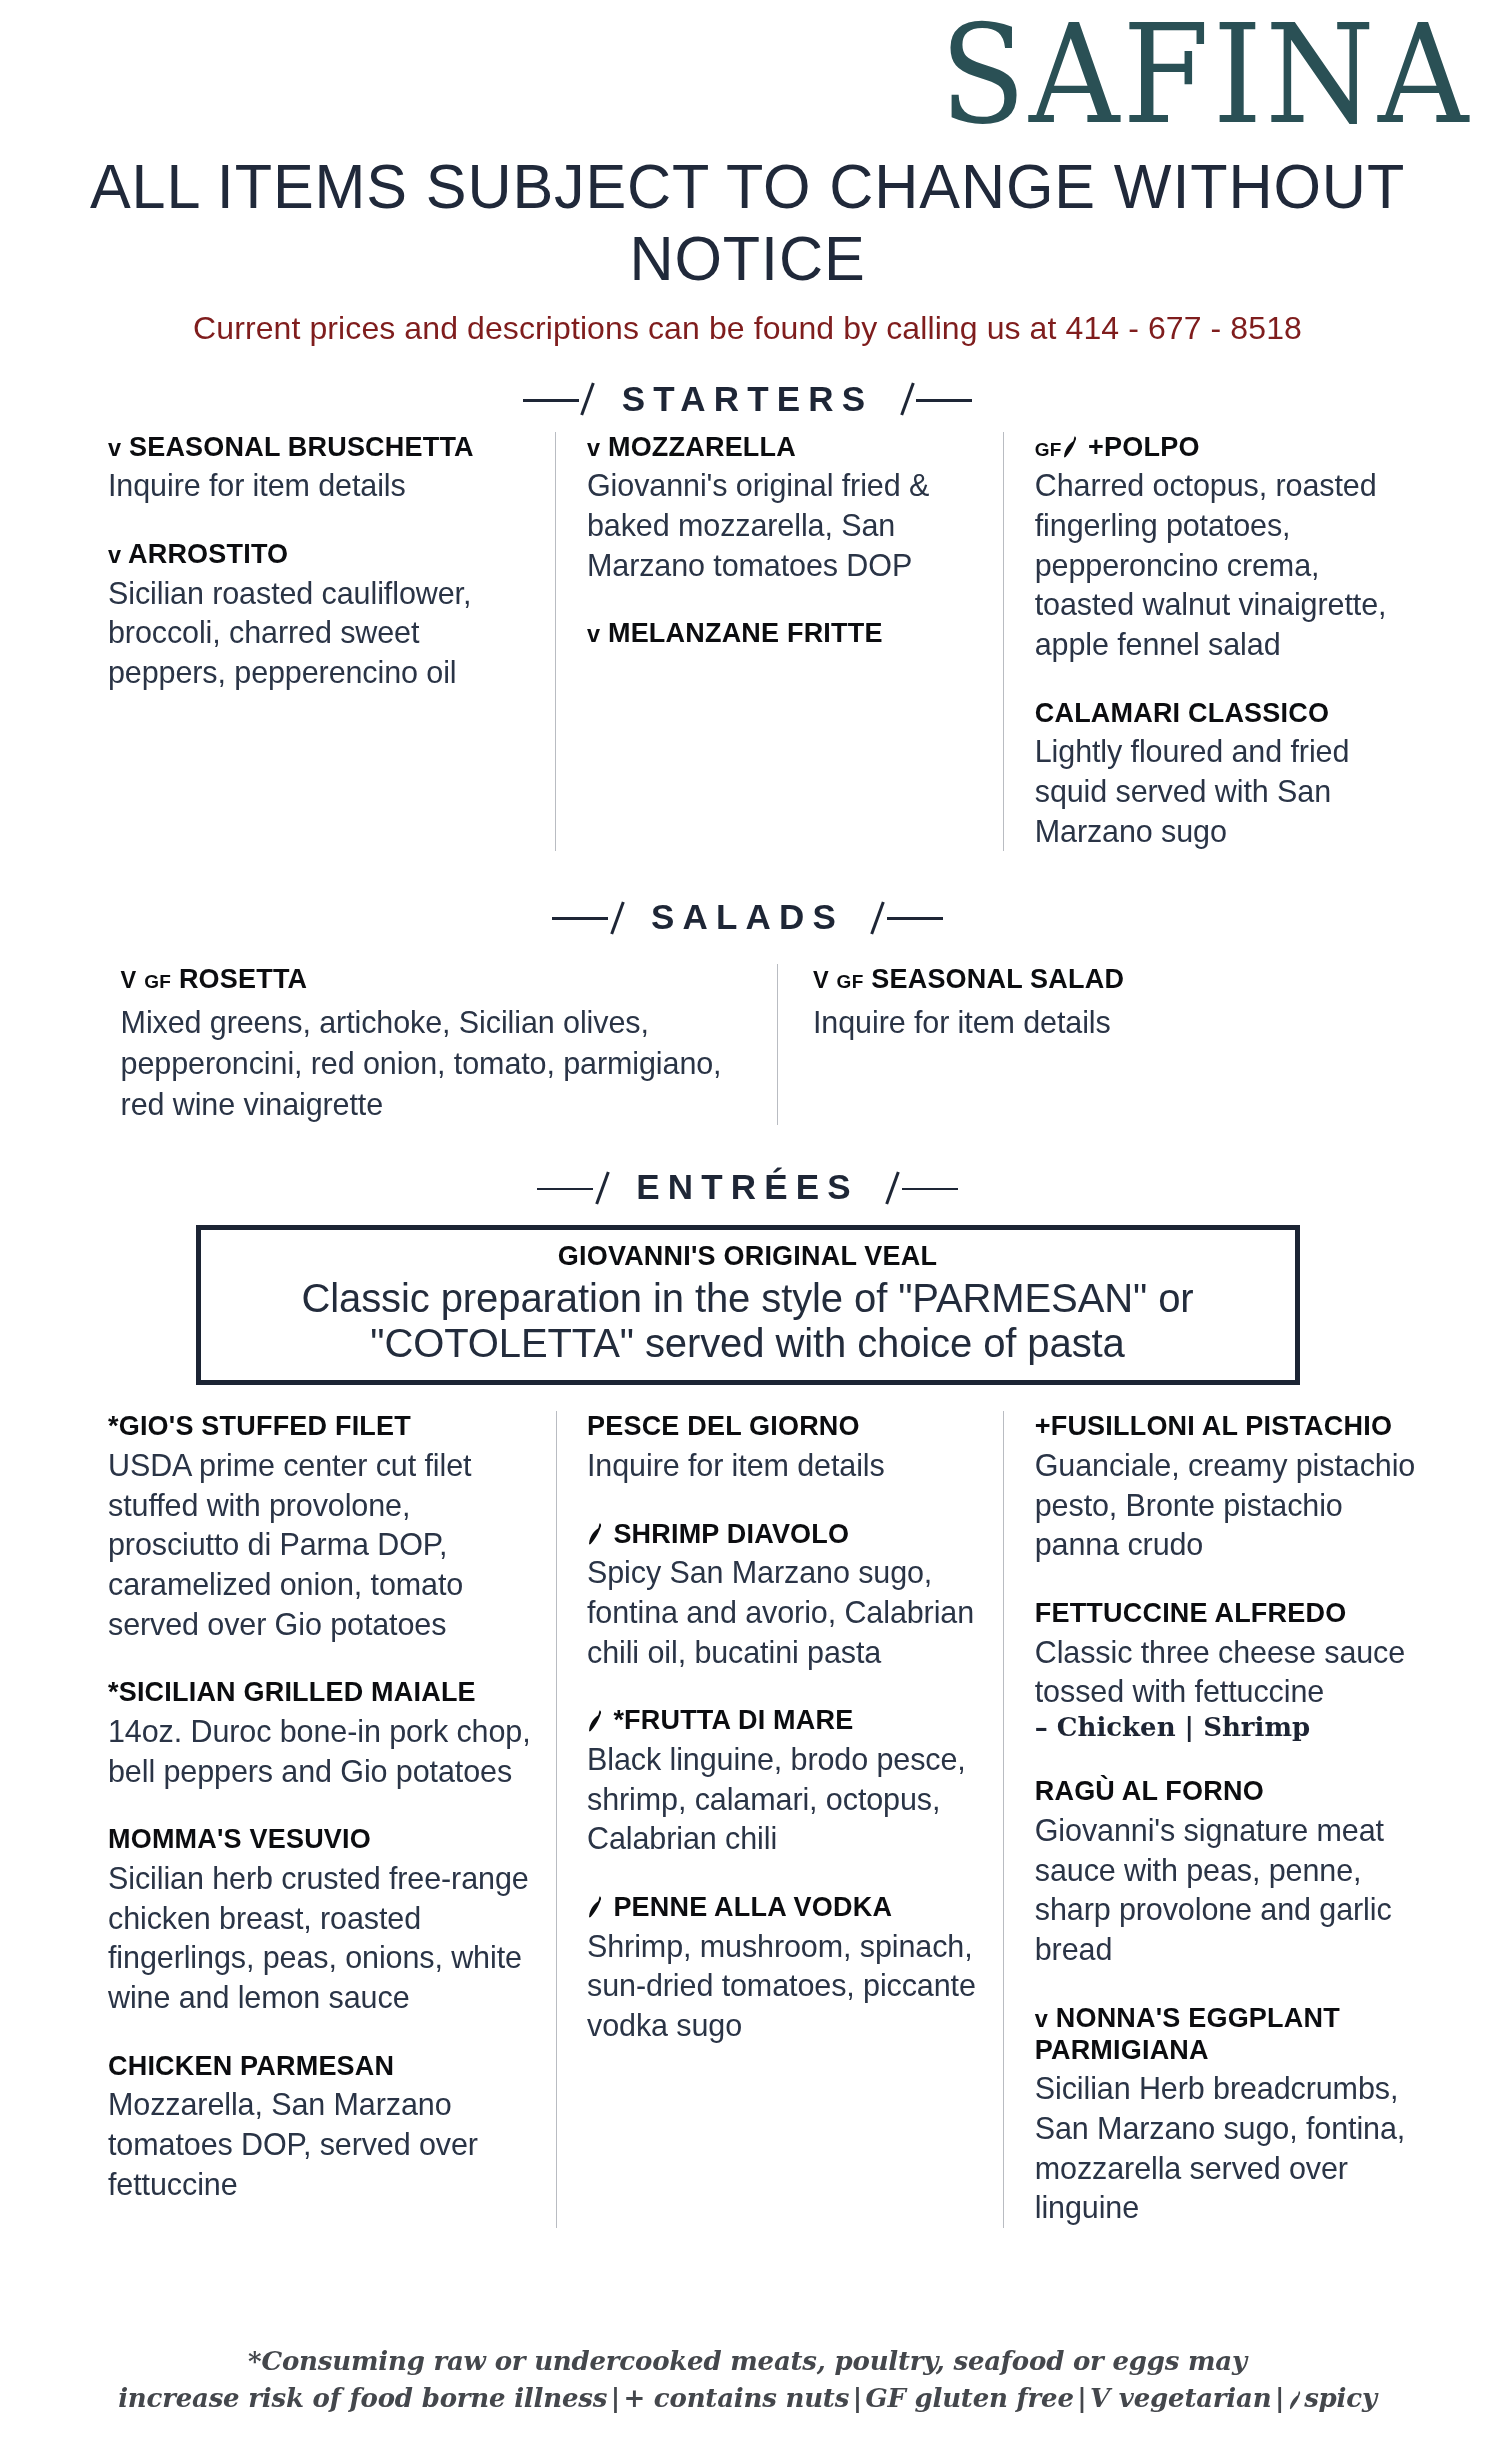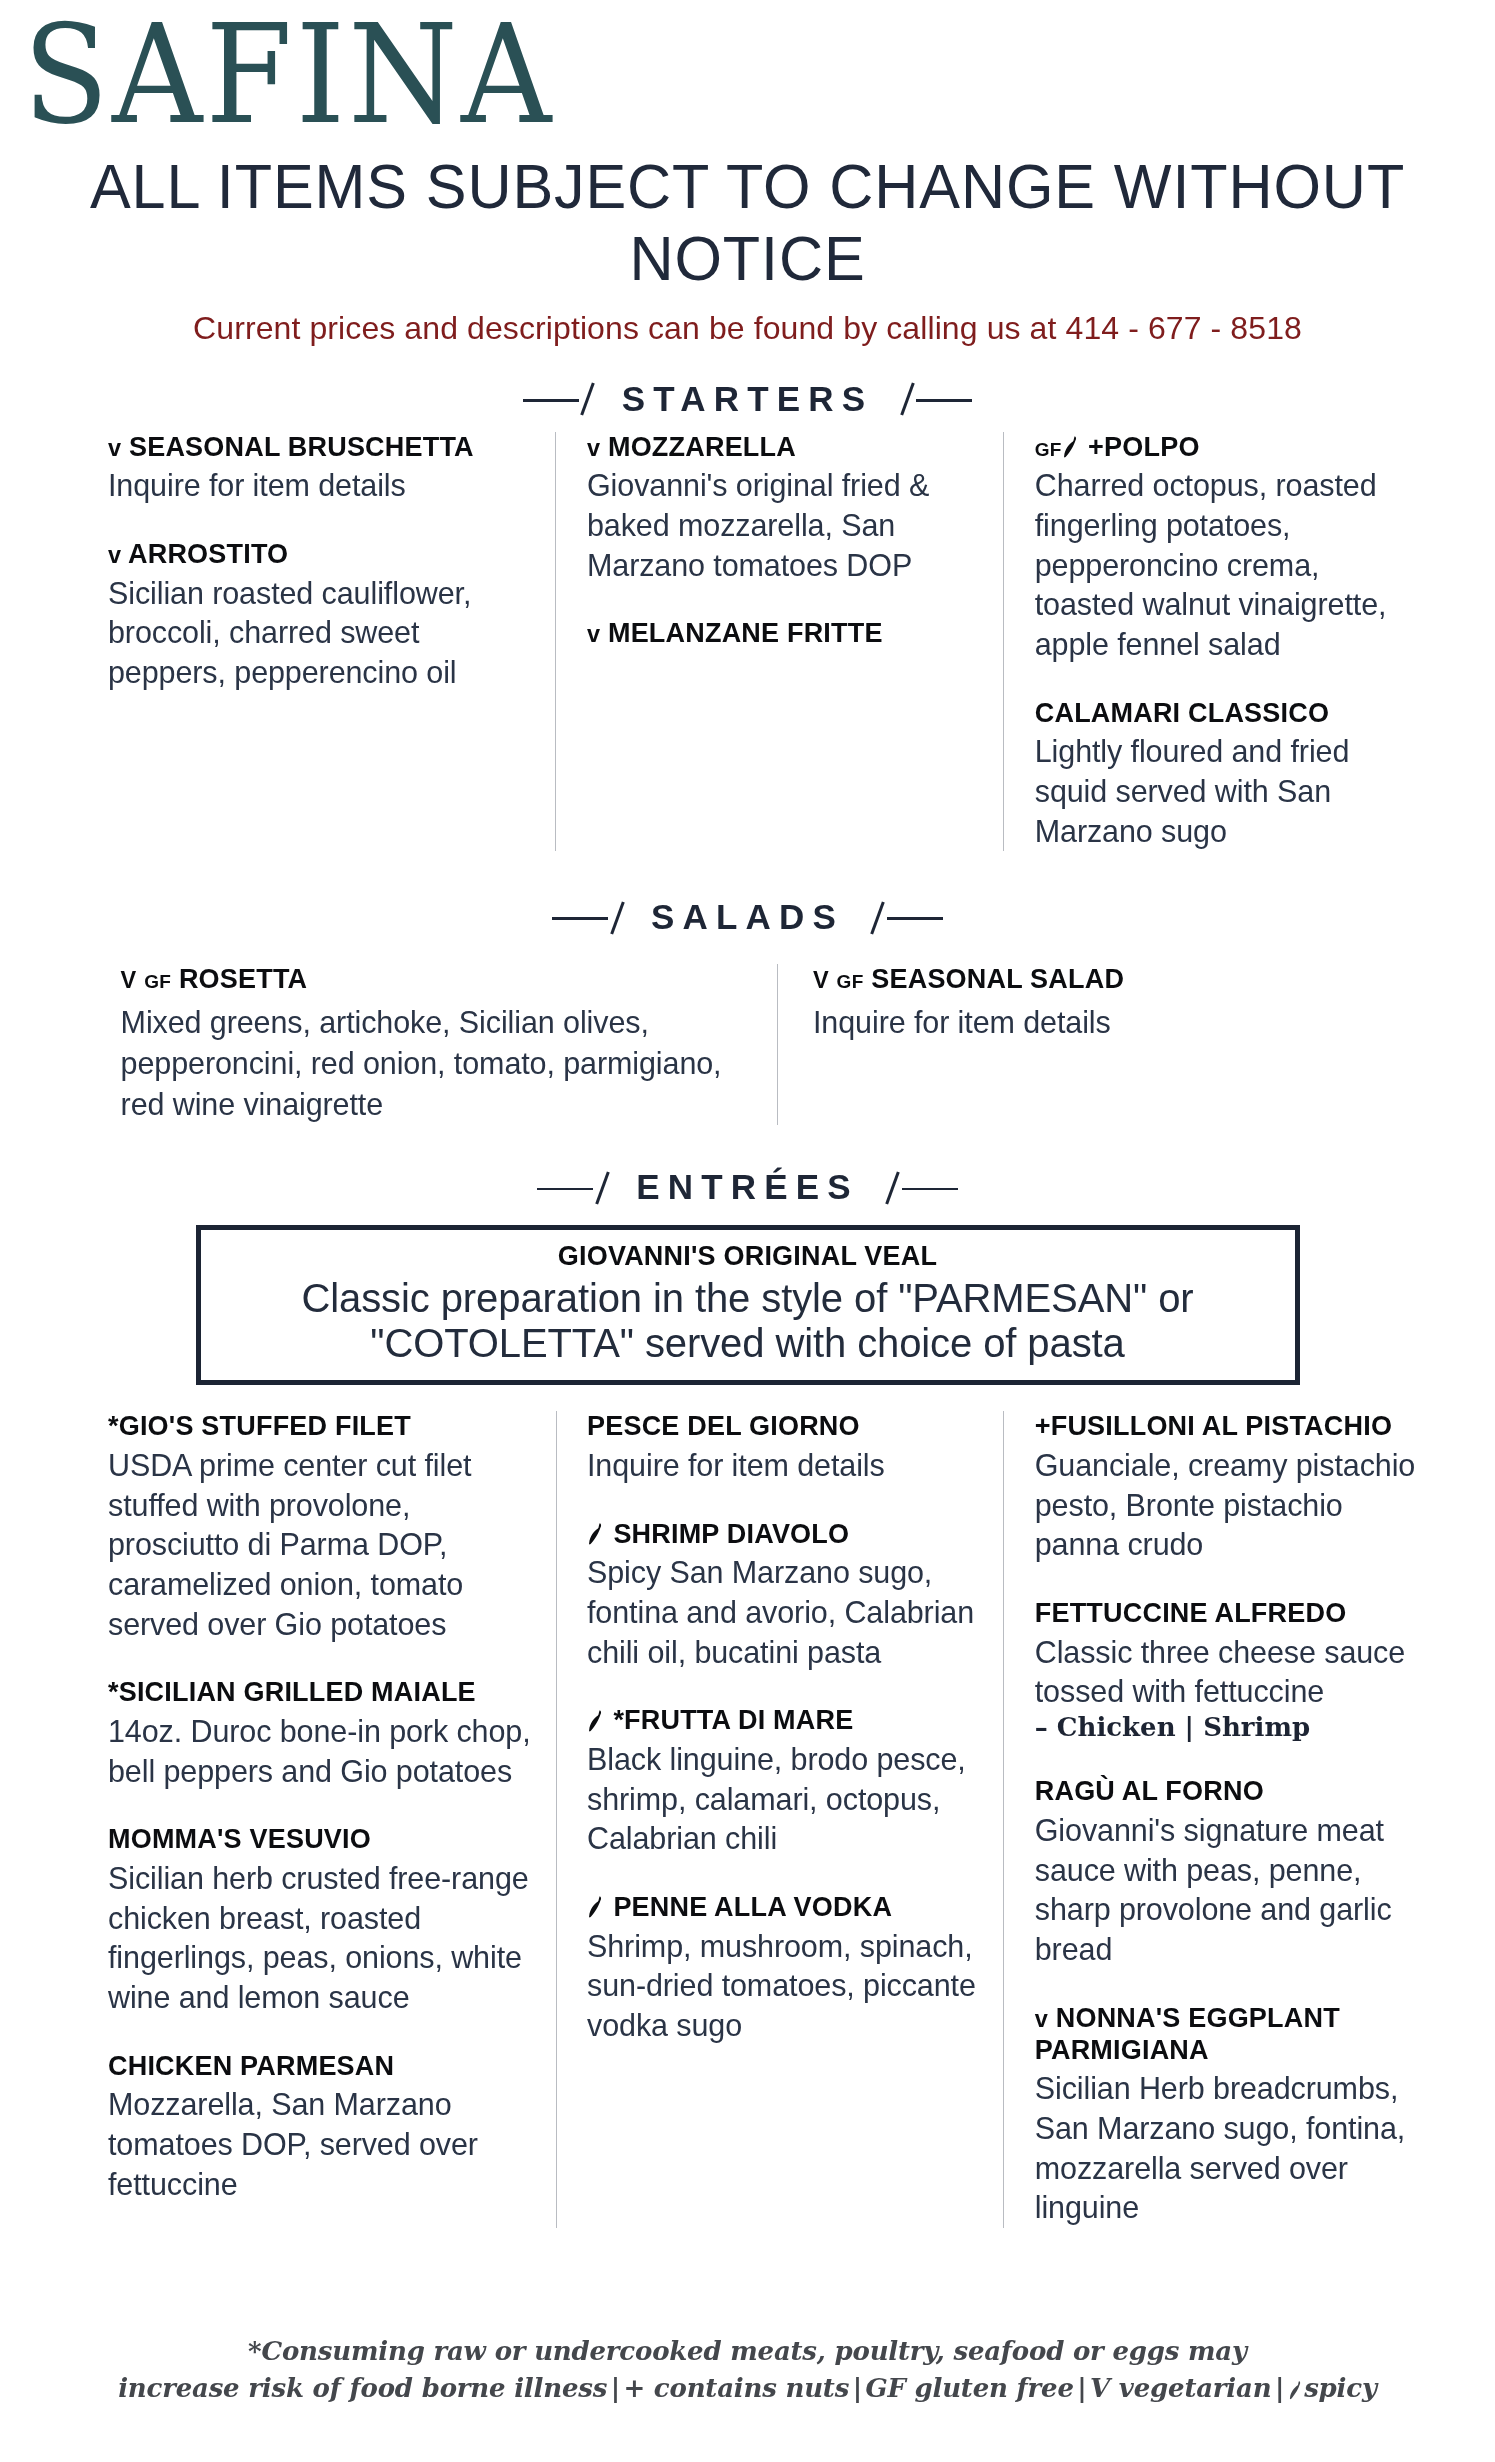--- a/index.html
+++ b/index.html
@@ -19,21 +19,21 @@
 
   .page {
     width: 1495px;
     height: 2462px;
     position: relative;
     box-sizing: border-box;
   }
 
   
   .brand-wrap {
-    text-align: left;
+    text-align: right;
     padding-top: 10.6px;
   }
   .brand {
     display: inline-block;
     font-family: "DejaVu Serif", serif;
     font-size: 136px;
     line-height: 0.95;
     letter-spacing: 3.5px;
     color: #2a5055;
     font-weight: 400;
@@ -207,21 +207,21 @@
 
   
   .salads-cols .item-name { margin-bottom: 5.9px; }
   .salads-cols .item-desc { line-height: 1.35; }
 
   
   .footer {
     position: absolute;
     left: 0;
     right: 0;
-    bottom: 54px;
+    bottom: 44px;
     text-align: center;
     font-family: "DejaVu Serif", serif;
     font-style: italic;
     font-weight: bold;
     font-size: 26px;
     line-height: 1.45;
     color: #44474c;
     letter-spacing: -0.2px;
   }
   .footer .chili { vertical-align: -2.3px; width: 13px; height: 20px; }

